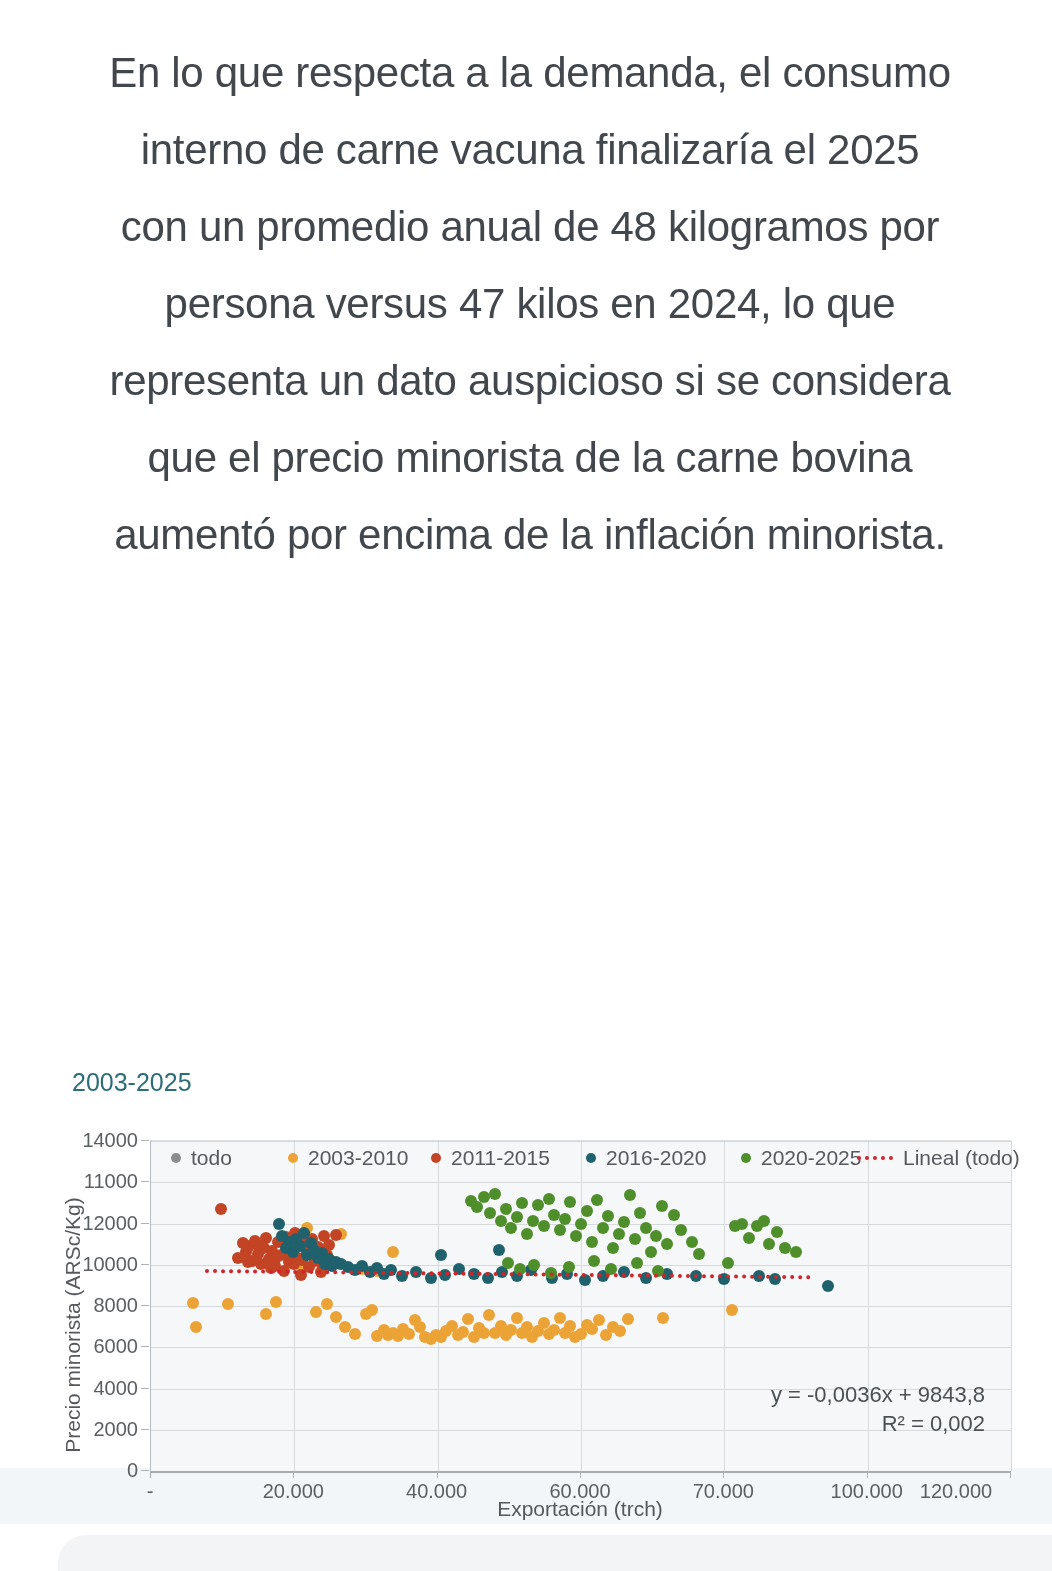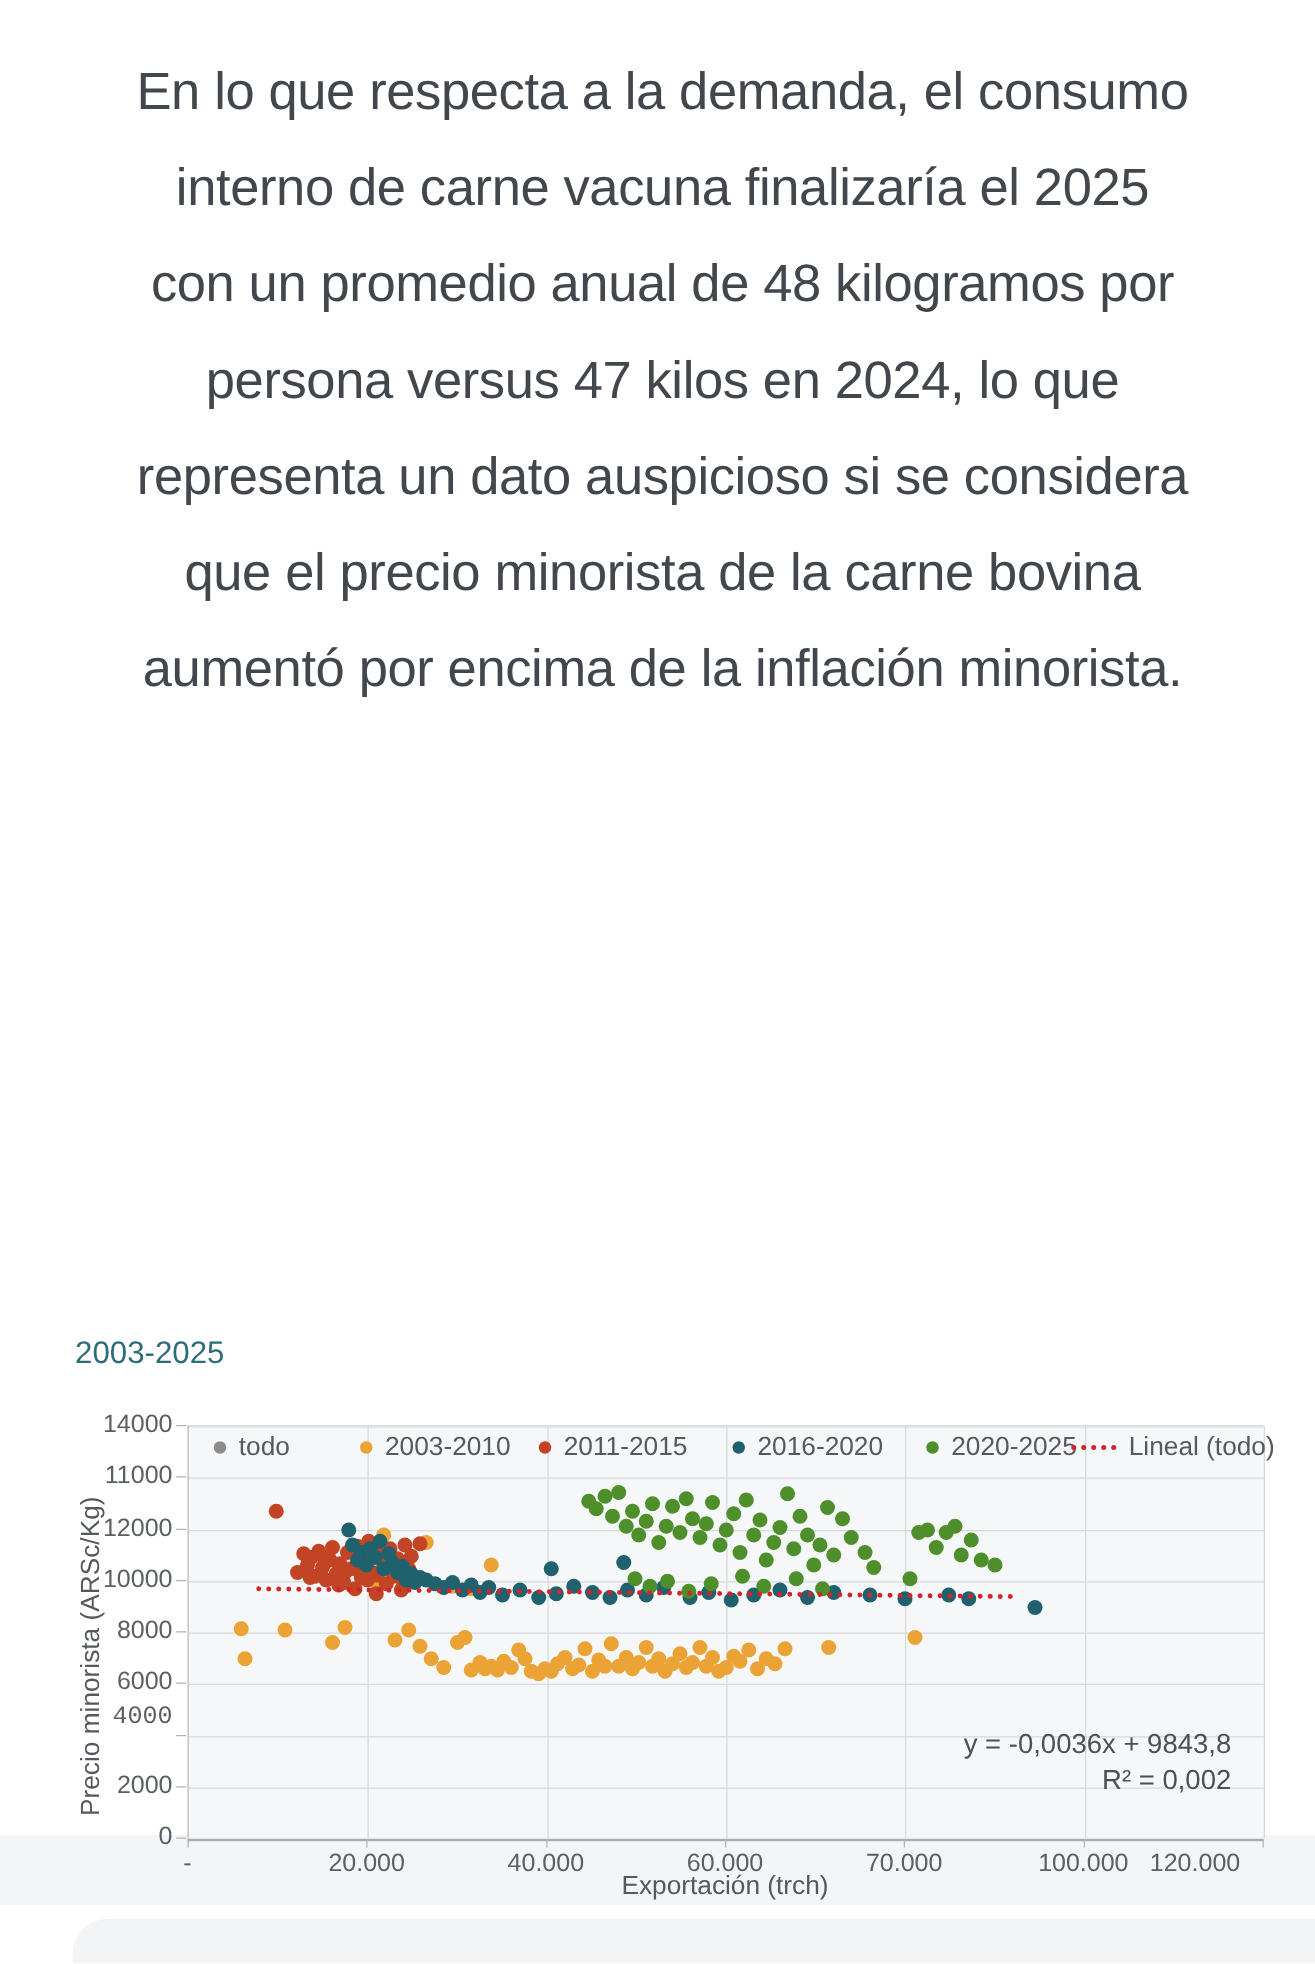--- a/index.html
+++ b/index.html
@@ -6,21 +6,21 @@
   .page{position:relative;width:1052px;height:1571px;background:#ffffff;overflow:hidden;
         font-family:"Liberation Sans",sans-serif;}
   
   .text-block{position:absolute;left:40px;top:0;width:980px;}
   .para{font-size:42px;line-height:77px;letter-spacing:-0.3px;color:#41474C;
         white-space:pre-line;margin:0 0 44px 0;}
   .para:first-child{margin-top:34px;text-align:center;}
   
   .chart{position:absolute;left:0;top:1060px;width:1052px;height:511px;}
   .band{position:absolute;left:0;right:0;top:408px;height:56px;background:#f3f6f8;}
-  .chart-header{position:absolute;left:60px;top:8px;display:flex;align-items:baseline;gap:22px;}
+  .chart-header{position:absolute;left:72px;top:8px;display:flex;align-items:baseline;gap:22px;}
   .period{font-size:25px;color:#2B6E77;}
   .chart-title{margin:0;font-size:32px;font-weight:bold;letter-spacing:-0.3px;color:#18626C;}
   .plot{position:absolute;left:150px;top:80px;width:860px;height:330px;background:#F5F7F8;
         border-left:1px solid #b7bcc0;border-bottom:2px solid #a8adb1;border-top:1px solid #dcdfe2;}
   .grid{position:absolute;background:#d6dadd;}
   .grid.h{left:0;right:0;height:1px;}
   .grid.v{top:0;bottom:0;width:1px;}
   .dot{position:absolute;width:12px;height:12px;border-radius:50%;transform:translate(-50%,-50%);}
   .trend{position:absolute;height:0;border-top:4px dotted #D2242A;transform-origin:left center;}
   .legend-item{position:absolute;top:4px;display:flex;align-items:center;gap:10px;height:26px;
@@ -330,21 +330,21 @@
     <div class="xlabel">Exportación (trch)</div>
 
     <div class="annotation">
       <div>y = -0,0036x + 9843,8</div>
       <div>R² = 0,002</div>
     </div>
   <div class="ytick" style="top: 410px;">0</div>
       <div class="ytickmark" style="top: 410px;"></div>
       <div class="ytick" style="top: 368.75px;">2000</div>
       <div class="ytickmark" style="top: 368.75px;"></div>
-      <div class="ytick" style="top: 314px; font-family: Liberation Mono, monospace;">4000</div>
+      <div class="ytick" style="top: 328px;">4000</div>
       <div class="ytickmark" style="top: 327.5px;"></div>
       <div class="ytick" style="top: 286.25px;">6000</div>
       <div class="ytickmark" style="top: 286.25px;"></div>
       <div class="ytick" style="top: 245px;">8000</div>
       <div class="ytickmark" style="top: 245px;"></div>
       <div class="ytick" style="top: 203.75px;">10000</div>
       <div class="ytickmark" style="top: 203.75px;"></div>
       <div class="ytick" style="top: 162.5px;">12000</div>
       <div class="ytickmark" style="top: 162.5px;"></div>
       <div class="ytick" style="top: 121.25px;">11000</div>

